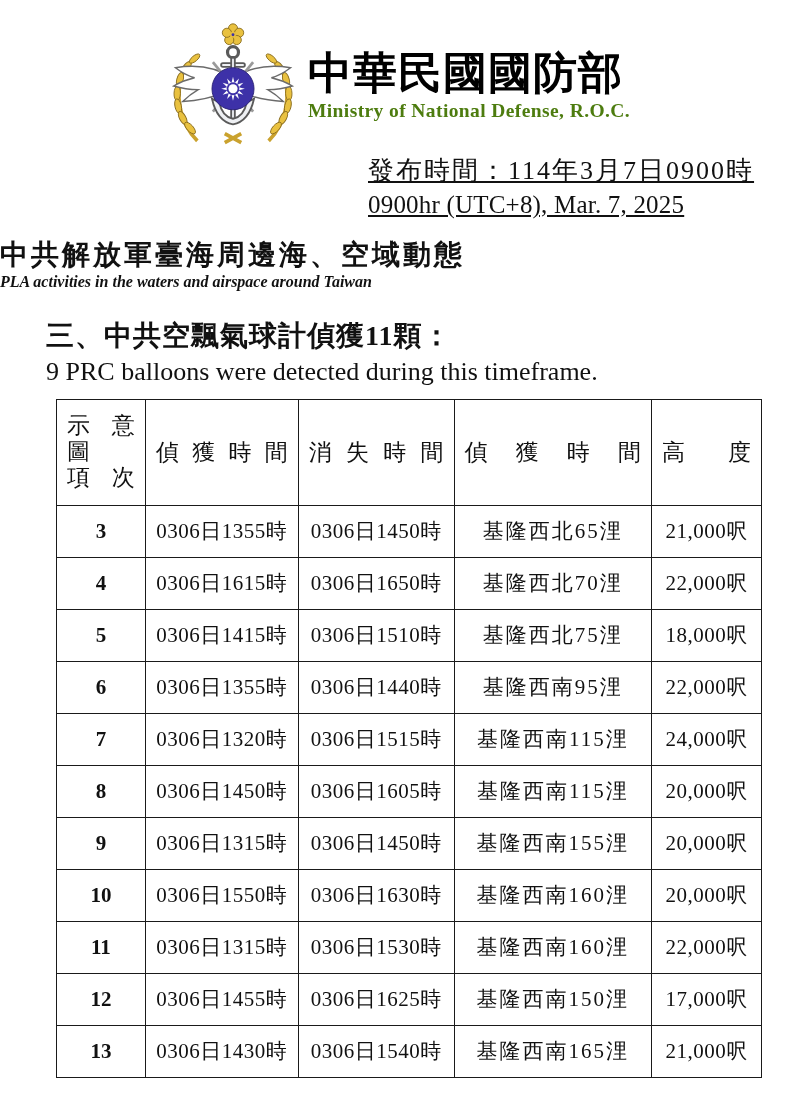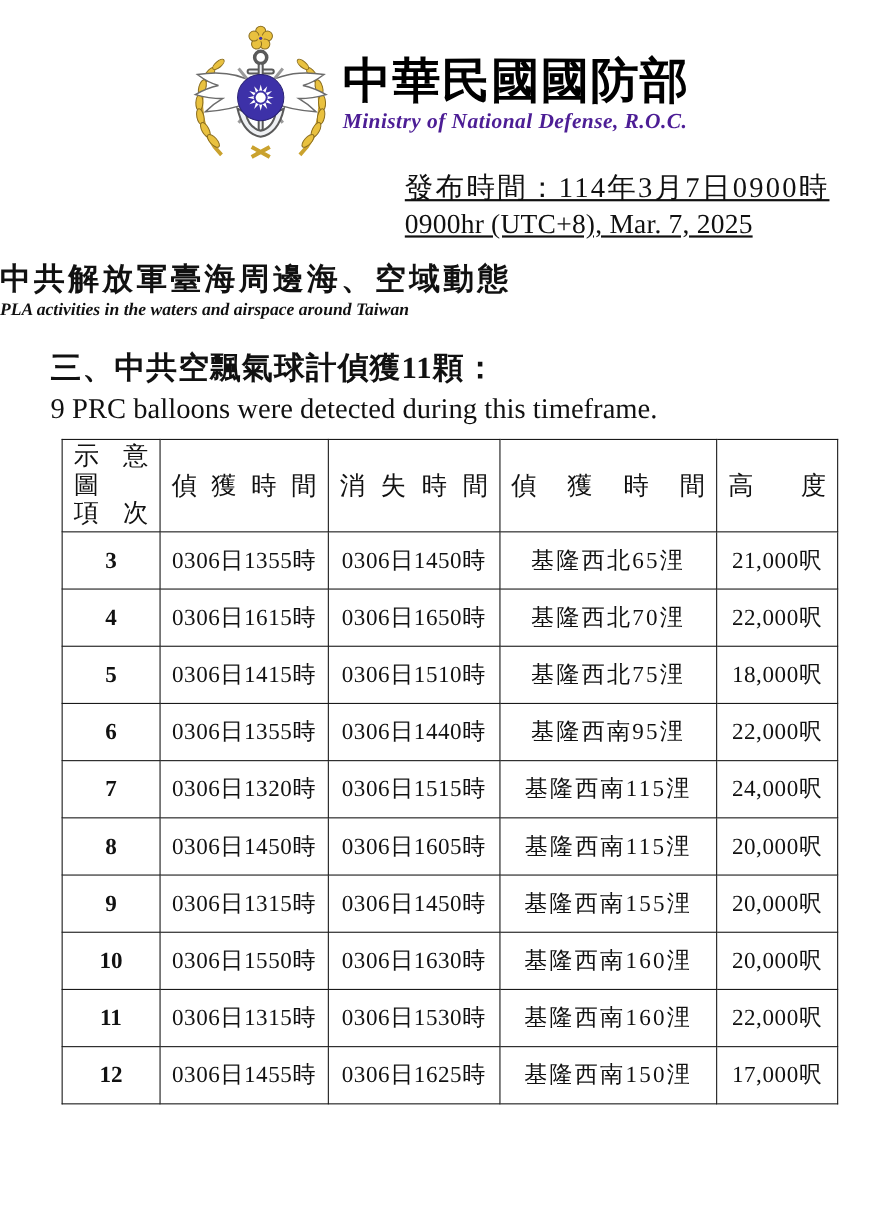--- a/index.html
+++ b/index.html
@@ -39,21 +39,21 @@
     width: 706px;
     border-collapse: collapse;
     table-layout: fixed;
   }
   table.balloons th, table.balloons td {
     border: 1.5px solid #1a1a1a;
     vertical-align: middle;
   }
   table.balloons th {
     height: 56px; font-weight: normal;
-    font-size: 23px; padding: 2px 10px;
+    font-size: 23px; padding: 13px 10px;
   }
   .spread { text-align: justify; text-align-last: justify; }
   .th-index div { line-height: 1.15; }
   table.balloons td { height: 52px; font-size: 21px; text-align: center; }
   td.c-no { font-weight: bold; }
   td.c-time { letter-spacing: 0.5px; }
   td.c-loc { letter-spacing: 2px; }
   td.c-alt { letter-spacing: 0.5px; }
 </style>
 </head>
@@ -113,21 +113,21 @@
         <circle cx="81.7" cy="11.8" r="5"></circle>
         <circle cx="79.1" cy="19.7" r="5"></circle>
         <circle cx="70.9" cy="19.7" r="5"></circle>
         <circle cx="68.3" cy="11.8" r="5"></circle>
         <circle cx="75" cy="14" r="3.2" stroke="none"></circle>
         <circle cx="75" cy="14" r="1.6" fill="#3d31a8" stroke="none"></circle>
       </g>
     </svg>
     <div class="org-text">
       <div class="org-zh">中華民國國防部</div>
-      <div class="org-en" style="color: #4c1d95; font-style: italic;">Ministry of National Defense, R.O.C.</div>
+      <div class="org-en" style="color: #4d7c0f;">Ministry of National Defense, R.O.C.</div>
     </div>
   </div>
 
   <div class="published">
     <div class="published-zh">發布時間：114年3月7日0900時</div>
     <div class="published-en">0900hr (UTC+8), Mar. 7, 2025</div>
   </div>
 
   <div class="doc-title">
     <div class="doc-title-zh">中共解放軍臺海周邊海、空域動態</div>
@@ -223,16 +223,23 @@
     <td class="c-loc">基隆西南160浬</td>
     <td class="c-alt">22,000呎</td>
   </tr>
         <tr>
     <td class="c-no">12</td>
     <td class="c-time">0306日1455時</td>
     <td class="c-time">0306日1625時</td>
     <td class="c-loc">基隆西南150浬</td>
     <td class="c-alt">17,000呎</td>
   </tr>
+        <tr>
+    <td class="c-no">13</td>
+    <td class="c-time">0306日1430時</td>
+    <td class="c-time">0306日1540時</td>
+    <td class="c-loc">基隆西南165浬</td>
+    <td class="c-alt">21,000呎</td>
+  </tr>
       </tbody>
   </table>
 
 </div>
 
 </body></html>

